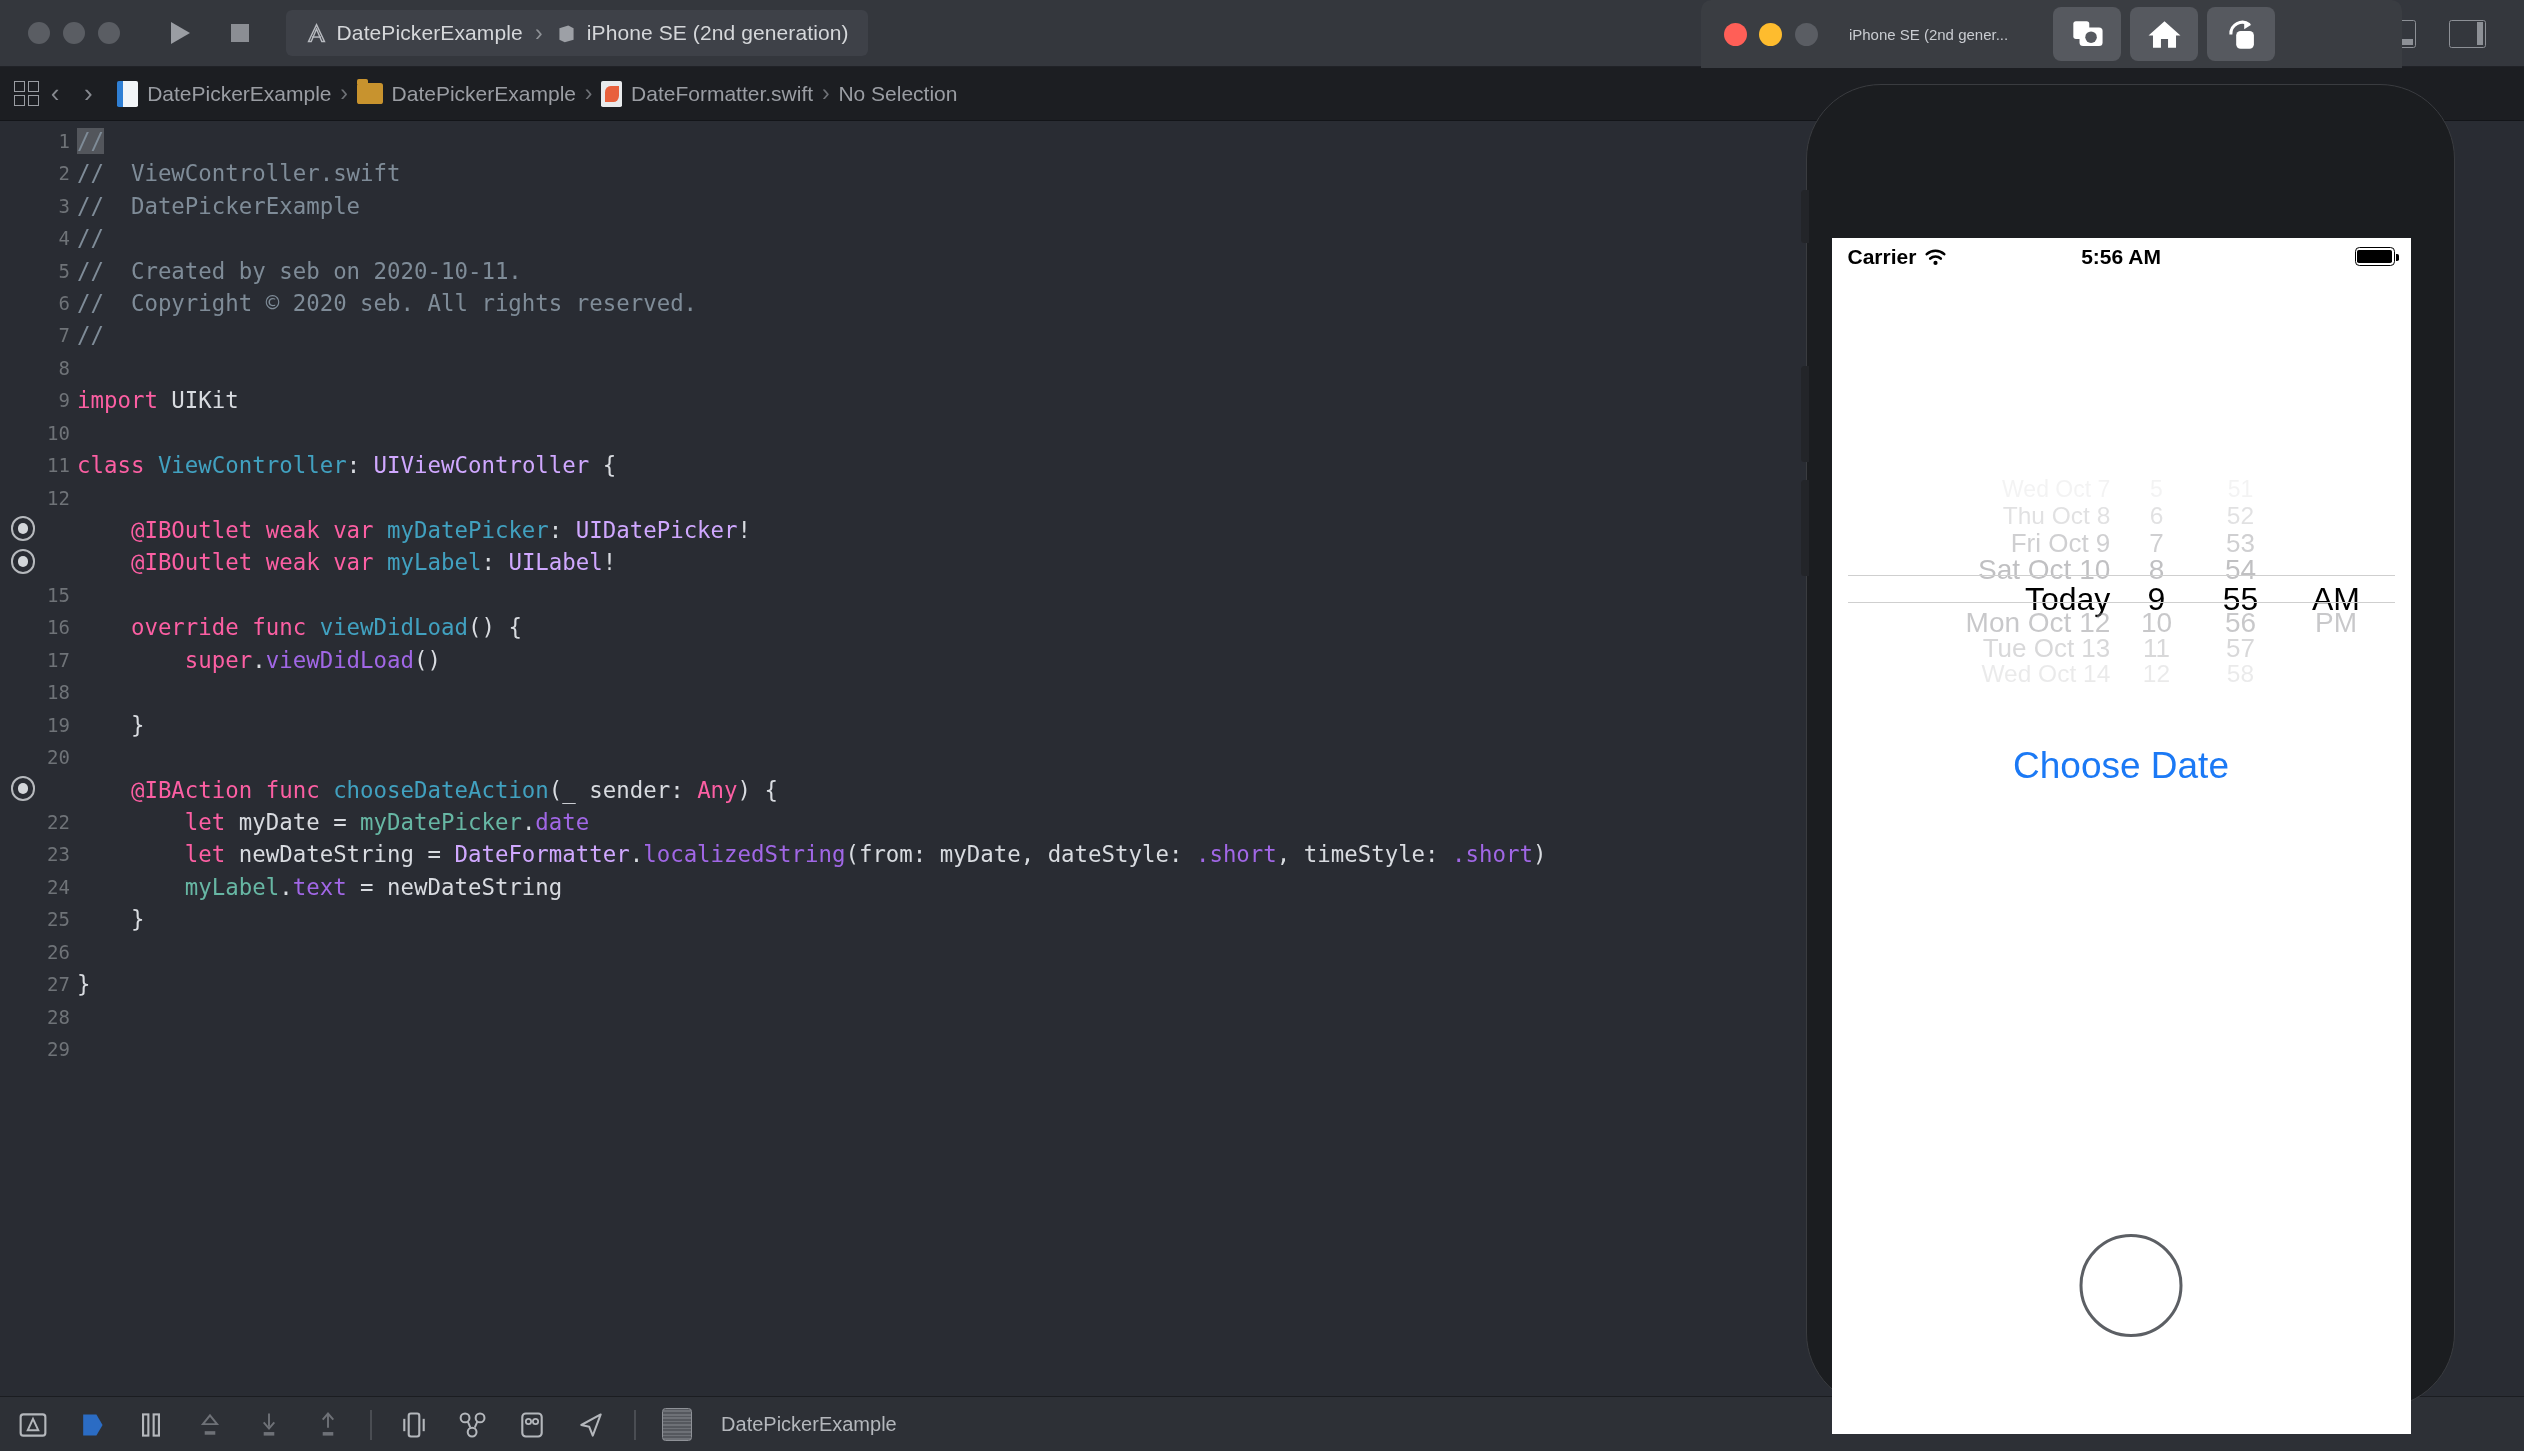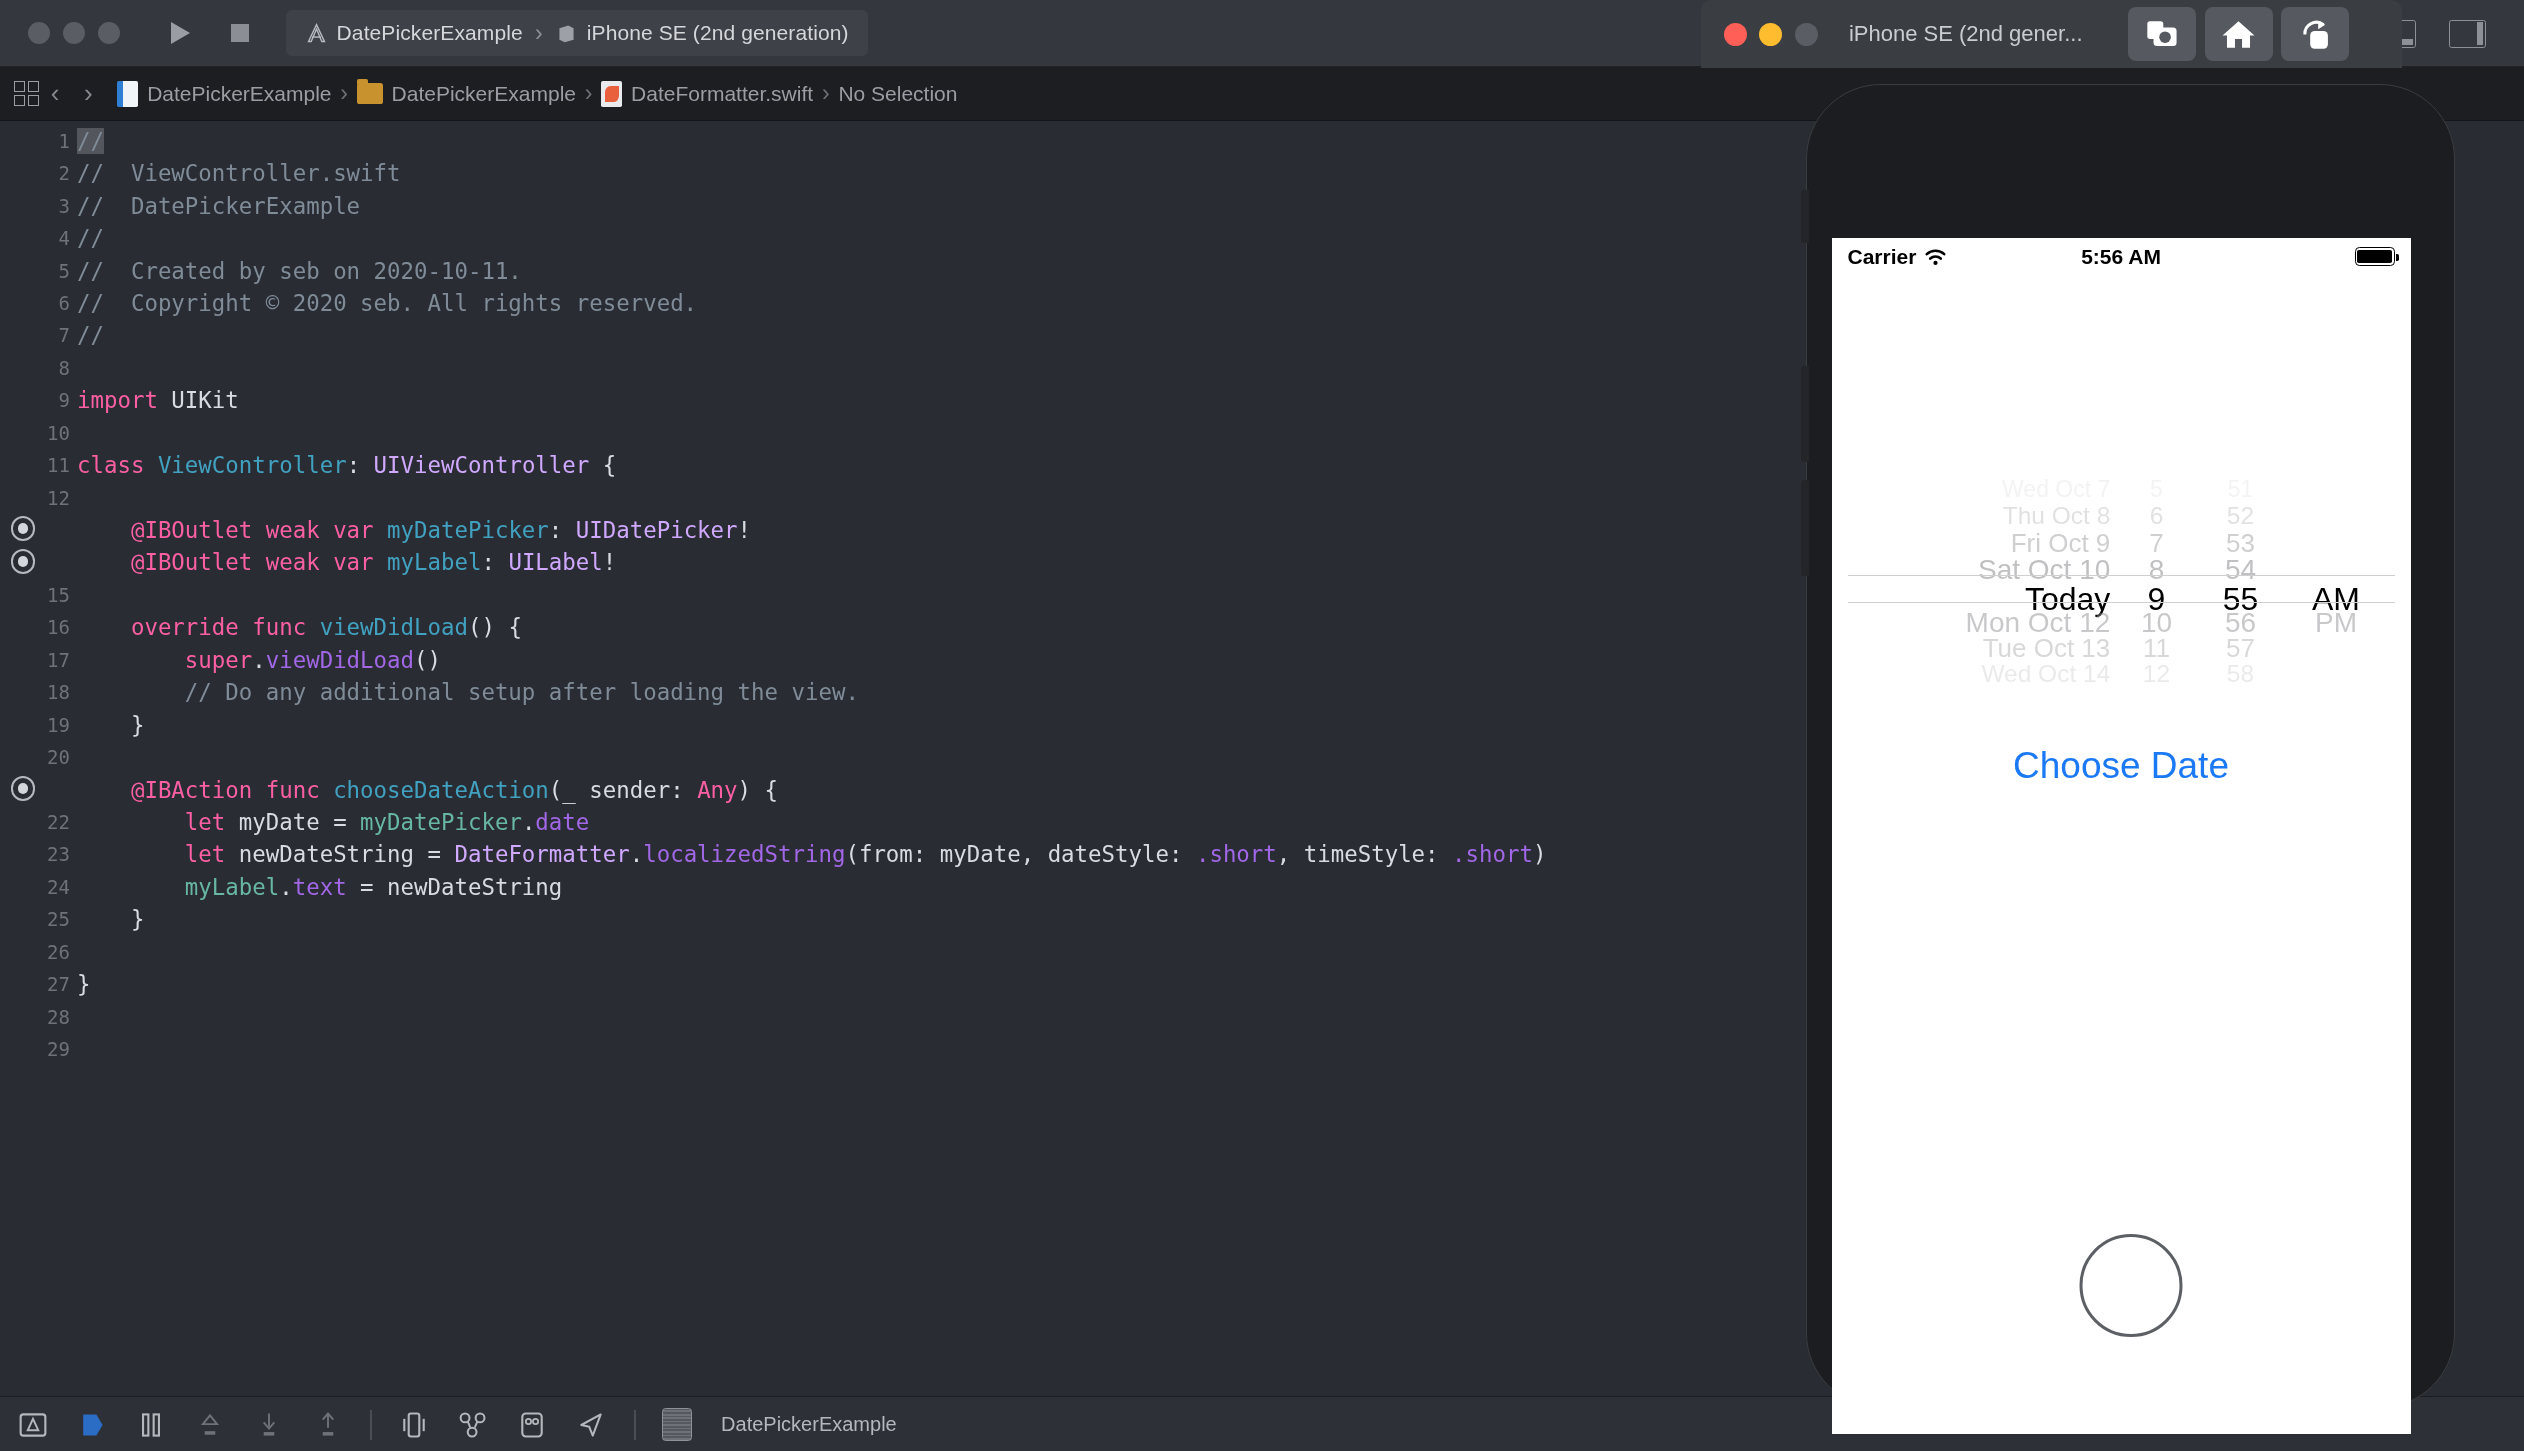--- a/index.html
+++ b/index.html
@@ -98,21 +98,21 @@
 
   
   .sim-win { position:absolute; left:1701px; top:0; width:824px; height:1452px; }
   .sim-titlebar {
     position:absolute; left:0; top:0; width:701px; height:68px;
     background:#3a3d42; border-radius:10.5px 10.5px 0 0;
     display:flex; align-items:center; padding-left:23px; gap:12.3px;
   }
   .stl { width:23px;height:23px;border-radius:50%; }
   .stl.r{background:#ff5f57;} .stl.y{background:#febc2e;} .stl.g{background:#5a5d63;}
-  .sim-title { color:#c9ccd1; font-size:22px; margin-left:19px; }
+  .sim-title { color:#c9ccd1; font-size:15px; margin-left:19px; }
   .sim-actions { display:flex; gap:8.8px; margin-left:33px; }
   .sa { width:68px;height:54px;border-radius:8px;background:#56595f;display:flex;align-items:center;justify-content:center;}
 
   .phone {
     position:absolute; left:105px; top:84px; width:649px; height:1324px;
     background:#1b1d20; border-radius:75px; border:0.9px solid #3a3c40;
   }
   .phone-screen {
     position:absolute; left:24.5px; top:153px; width:579px; height:1196px;
     background:#ffffff; overflow:hidden;
@@ -266,21 +266,20 @@
           <div class="cl" style="top: 236px;"></div>
           <div class="cl" style="top: 268px;"><span class="t-kw">import</span><span class="t-pln"> UIKit</span></div>
           <div class="cl" style="top: 301px;"></div>
           <div class="cl" style="top: 333px;"><span class="t-kw">class</span><span class="t-pln"> </span><span class="t-fn">ViewController</span><span class="t-pln">: </span><span class="t-typ">UIViewController</span><span class="t-pln"> {</span></div>
           <div class="cl" style="top: 366px;"></div>
           <div class="cl" style="top: 398px;"><span class="t-pln">    </span><span class="t-kw">@IBOutlet weak var</span><span class="t-pln"> </span><span class="t-fn">myDatePicker</span><span class="t-pln">: </span><span class="t-typ">UIDatePicker</span><span class="t-pln">!</span></div>
           <div class="cl" style="top: 430px;"><span class="t-pln">    </span><span class="t-kw">@IBOutlet weak var</span><span class="t-pln"> </span><span class="t-fn">myLabel</span><span class="t-pln">: </span><span class="t-typ">UILabel</span><span class="t-pln">!</span></div>
           <div class="cl" style="top: 463px;"></div>
           <div class="cl" style="top: 495px;"><span class="t-pln">    </span><span class="t-kw">override func</span><span class="t-pln"> </span><span class="t-fn">viewDidLoad</span><span class="t-pln">() {</span></div>
           <div class="cl" style="top: 528px;"><span class="t-pln">        </span><span class="t-kw">super</span><span class="t-pln">.</span><span class="t-mth">viewDidLoad</span><span class="t-pln">()</span></div>
-          <div class="cl" style="top: 560px;"><span class="t-cmt">        // Do any additional setup after loading the view.</span></div>
           <div class="cl" style="top: 593px;"><span class="t-pln">    }</span></div>
           <div class="cl" style="top: 625px;"></div>
           <div class="cl" style="top: 658px;"><span class="t-pln">    </span><span class="t-kw">@IBAction func</span><span class="t-pln"> </span><span class="t-fn">chooseDateAction</span><span class="t-pln">(_ sender: </span><span class="t-kw">Any</span><span class="t-pln">) {</span></div>
           <div class="cl" style="top: 690px;"><span class="t-pln">        </span><span class="t-kw">let</span><span class="t-pln"> myDate = </span><span class="t-prp">myDatePicker</span><span class="t-pln">.</span><span class="t-mth">date</span></div>
           <div class="cl" style="top: 722px;"><span class="t-pln">        </span><span class="t-kw">let</span><span class="t-pln"> newDateString = </span><span class="t-typ">DateFormatter</span><span class="t-pln">.</span><span class="t-mth">localizedString</span><span class="t-pln">(from: myDate, dateStyle: </span><span class="t-mth">.short</span><span class="t-pln">, timeStyle: </span><span class="t-mth">.short</span><span class="t-pln">)</span></div>
           <div class="cl" style="top: 755px;"><span class="t-pln">        </span><span class="t-prp">myLabel</span><span class="t-pln">.</span><span class="t-mth">text</span><span class="t-pln"> = newDateString</span></div>
           <div class="cl" style="top: 787px;"><span class="t-pln">    }</span></div>
           <div class="cl" style="top: 820px;"></div>
           <div class="cl" style="top: 852px;"><span class="t-pln">}</span></div>
           <div class="cl" style="top: 885px;"></div>

